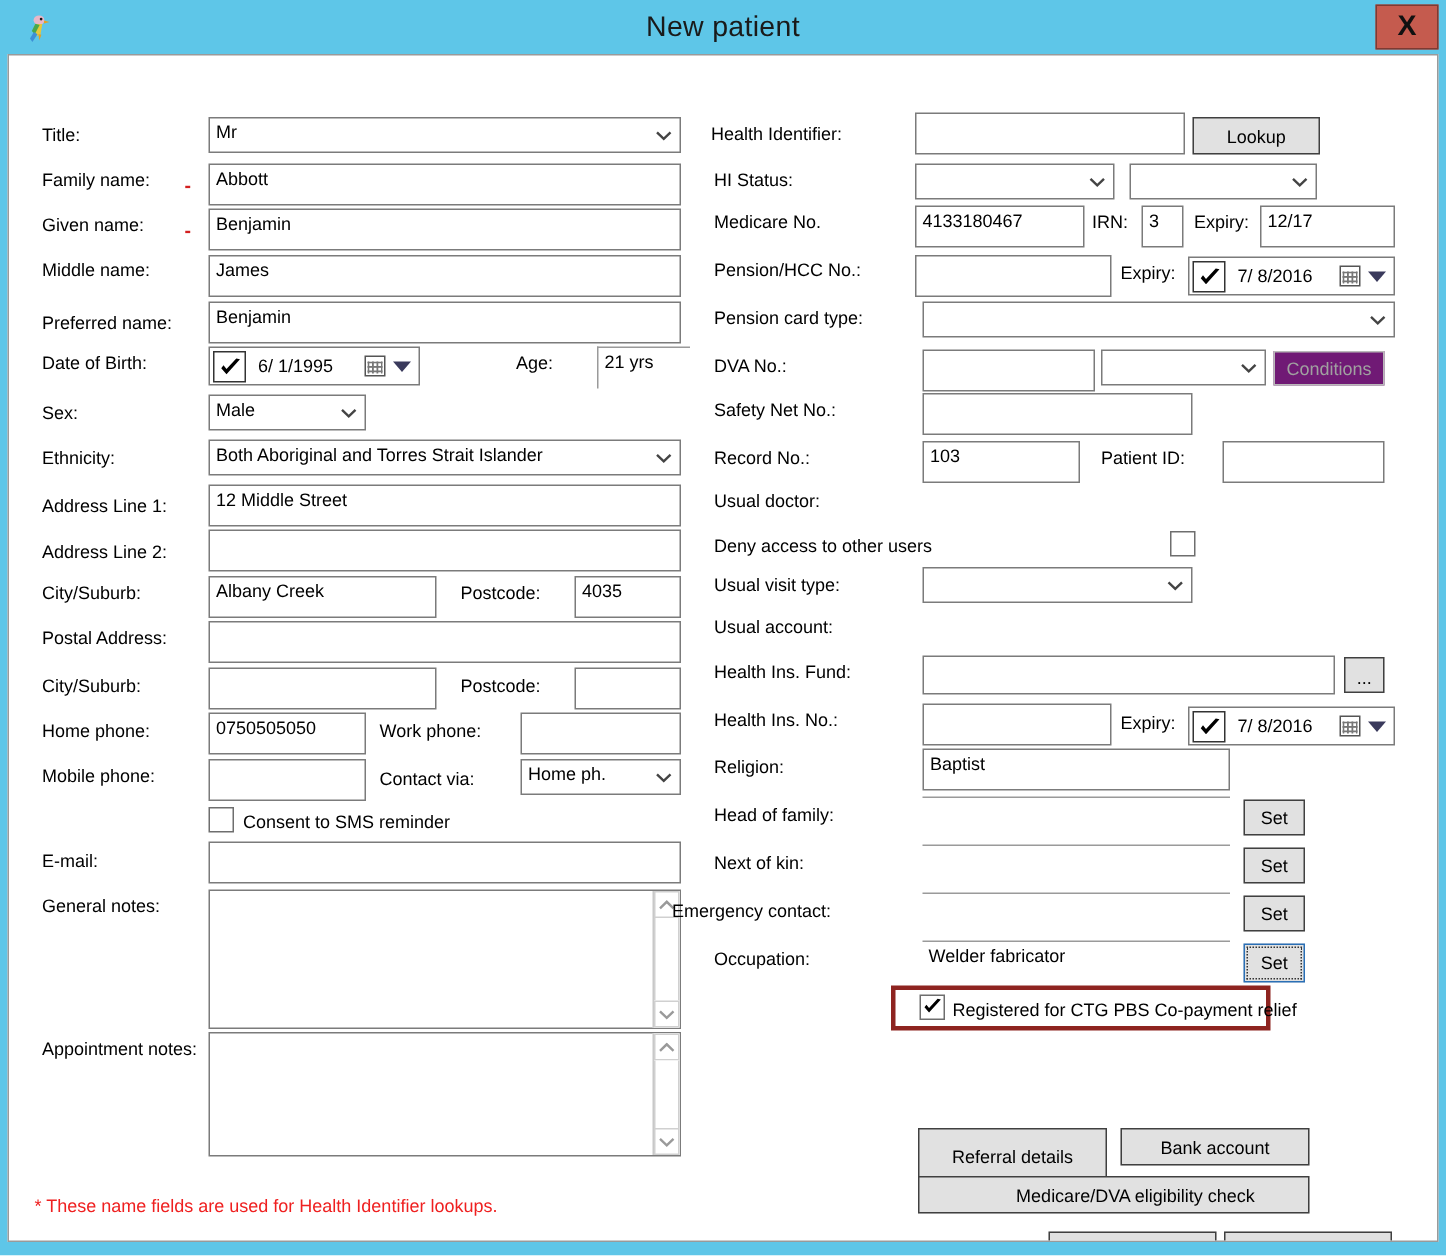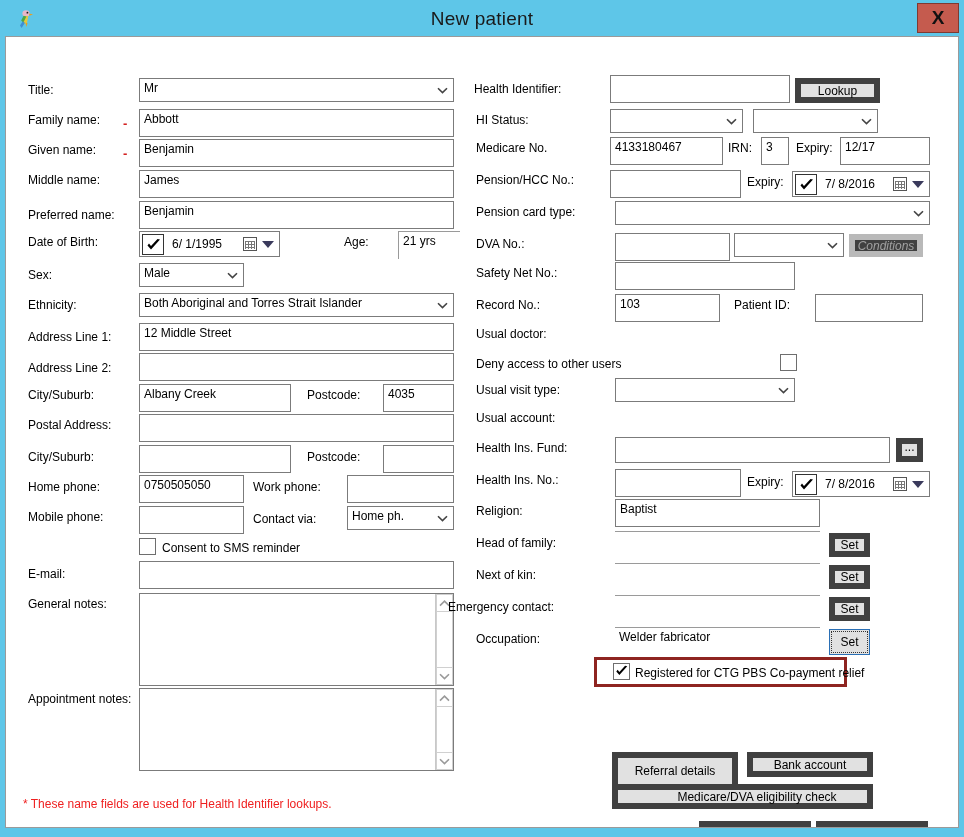--- a/index.html
+++ b/index.html
@@ -74,27 +74,27 @@
     padding: 2px 18px 0 4px;
     line-height: 15px;
     overflow: hidden; white-space: nowrap;
   }
   .combo .arr {
     position: absolute; right: 5px; top: 50%;
     margin-top: -3px; width: 11px; height: 7px;
   }
   .btn {
     position: absolute;
-    background: #e1e1e1; border: 6px solid #404040;
+    background: #e1e1e1; border: 1px solid #404040;
     font-size: 12px; color: #000;
     text-align: center; cursor: pointer;
     line-height: normal;
     display: flex; align-items: center; justify-content: center;
   }
-  .btn.disabled { color: #a0a0a0; border-color: #b9b9b9; background:#404040;font-style:italic; }
+  .btn.disabled { color: #a0a0a0; border-color: #b9b9b9; background:#701a75; }
   .btn.focus { border: 1px solid #2a6fb5; outline: none; }
   .btn.focus .inner {
     position:absolute; left:1px; top:1px; right:1px; bottom:1px;
     border: 1px dotted #333; pointer-events:none;
   }
   .chk {
     position: absolute; width: 17px; height: 17px;
     background: #fff; border: 1px solid #6e6e6e;
     cursor: pointer;
   }

